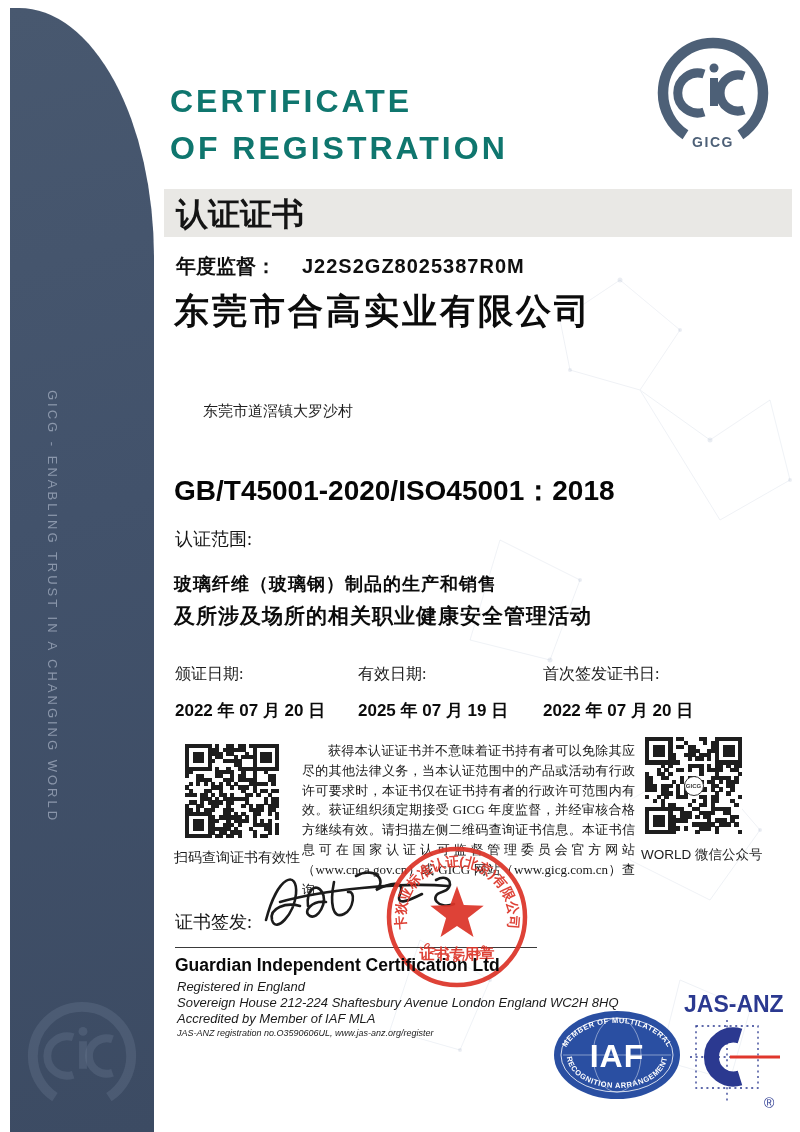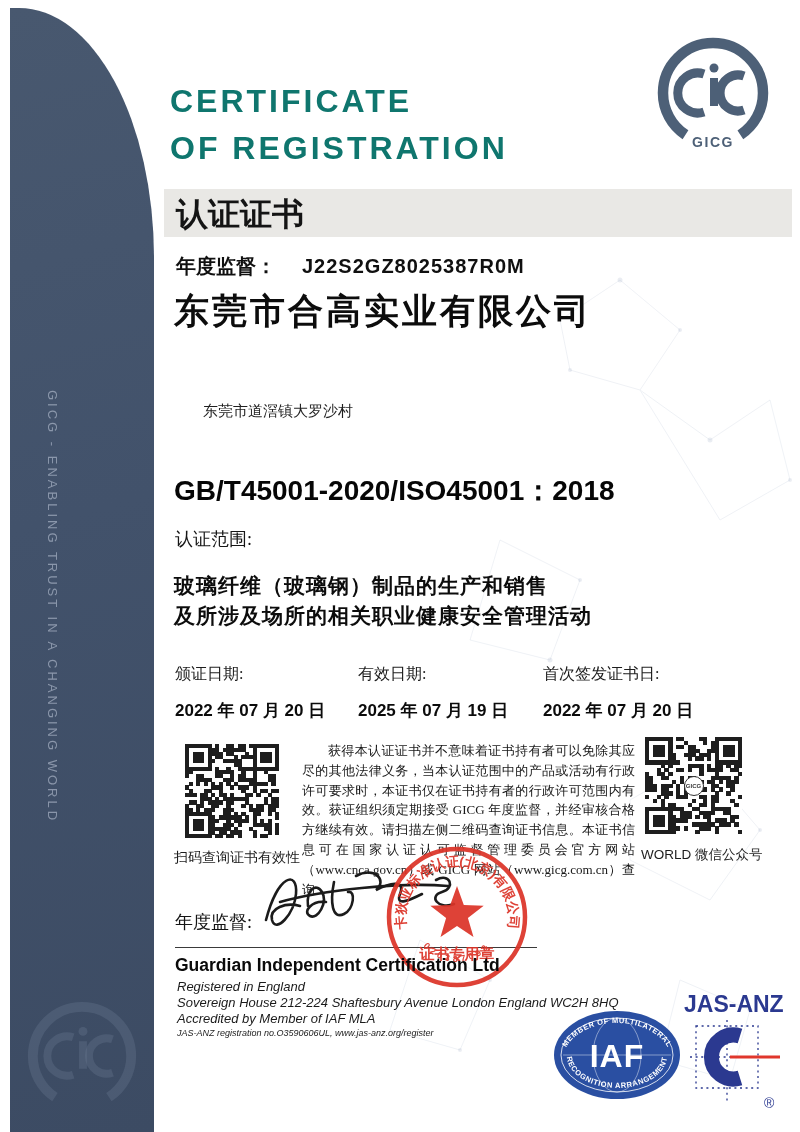--- a/index.html
+++ b/index.html
@@ -29,21 +29,21 @@
   .row-certno { position:absolute; left:176px; top:253px; font-size:20px; font-weight:700; color:#101010; }
   .row-certno .num { margin-left:26px; letter-spacing:1px; }
   .company { position:absolute; left:174px; top:288px; font-size:35px; font-weight:700;
              letter-spacing:3px; color:#0c0c0c; }
   .credit { position:absolute; left:175px; top:366px; font-size:15px; color:#1f1f1f; }
   .credit .val { font-size:16px; color:#1a1a1a; }
   .address { position:absolute; left:167px; top:402px; font-size:15px; color:#1f1f1f;margin-left:36px; }
   .statement { position:absolute; left:175px; top:438px; font-size:19px; color:#161616; letter-spacing:1px; }
   .standard { position:absolute; left:174px; top:472px; font-size:28px; font-weight:800; color:#060606; }
   .scope-label { position:absolute; left:175px; top:527px; font-size:18px; color:#161616; }
-  .scope1 { position:absolute; left:174px; top:572px; font-size:21px; font-weight:700; color:#0c0c0c; letter-spacing:1px; }
+  .scope1 { position:absolute; left:174px; top:572px; font-size:18px; font-weight:700; color:#0c0c0c; letter-spacing:1px; }
   .scope2 { position:absolute; left:174px; top:602px; font-size:21px; font-weight:700; color:#0c0c0c; letter-spacing:1px; }
 
   .date-label { position:absolute; top:664px; font-size:16px; color:#1c1c1c; }
   .date-value { position:absolute; top:699px; font-size:17px; font-weight:700; color:#0b0b0b; }
   .c1 { left:175px; } .c2 { left:358px; } .c3 { left:543px; }
 
   .qr { position:absolute; background:#fff; }
   .qr-left  { left:185px; top:744px; width:94px; height:94px; }
   .qr-right { left:645px; top:737px; width:97px; height:97px; }
   .qr-center-logo { position:absolute; left:50%; top:50%; width:20px; height:20px; margin:-10px 0 0 -10px;
@@ -805,21 +805,21 @@
       <div style="position: absolute; background: rgb(30, 30, 30); left: 19.4px; top: 93.12px; width: 4.28px; height: 4.28px;"></div>
       <div style="position: absolute; background: rgb(30, 30, 30); left: 23.28px; top: 93.12px; width: 4.28px; height: 4.28px;"></div>
       <div style="position: absolute; background: rgb(30, 30, 30); left: 27.16px; top: 93.12px; width: 4.28px; height: 4.28px;"></div>
       <div style="position: absolute; background: rgb(30, 30, 30); left: 50.44px; top: 93.12px; width: 4.28px; height: 4.28px;"></div>
       <div style="position: absolute; background: rgb(30, 30, 30); left: 69.84px; top: 93.12px; width: 4.28px; height: 4.28px;"></div>
       <div style="position: absolute; background: rgb(30, 30, 30); left: 93.12px; top: 93.12px; width: 4.28px; height: 4.28px;"></div>
     <div class="qr-center-logo">GICG</div>
   </div>
   <div class="qr-caption-right">WORLD 微信公众号</div>
 
-  <div class="sign-label serif">年度监督:</div>
+  <div class="sign-label serif">证书签发:</div>
   <svg class="signature" width="230" height="85" viewBox="0 0 230 85">
     <g stroke="#1b1b1b" stroke-width="2.6" fill="none" stroke-linecap="round">
       <path d="M16 60 C 28 14 48 10 46 34 C 44 54 26 74 22 60 C 19 48 36 42 50 46"></path>
       <path d="M58 46 C 56 30 66 22 72 32 C 78 42 68 60 60 56 C 52 52 62 40 76 42"></path>
       <path d="M84 22 C 80 42 82 60 94 54 C 104 49 106 30 98 32"></path>
       <path d="M106 16 C 124 6 138 20 126 30 C 138 24 156 18 150 34 C 145 47 160 40 172 34"></path>
       <path d="M30 42 C 72 30 150 22 198 26"></path>
       <path d="M186 20 C 200 12 206 28 192 32 C 178 36 188 50 204 44"></path>
     </g>
   </svg>

